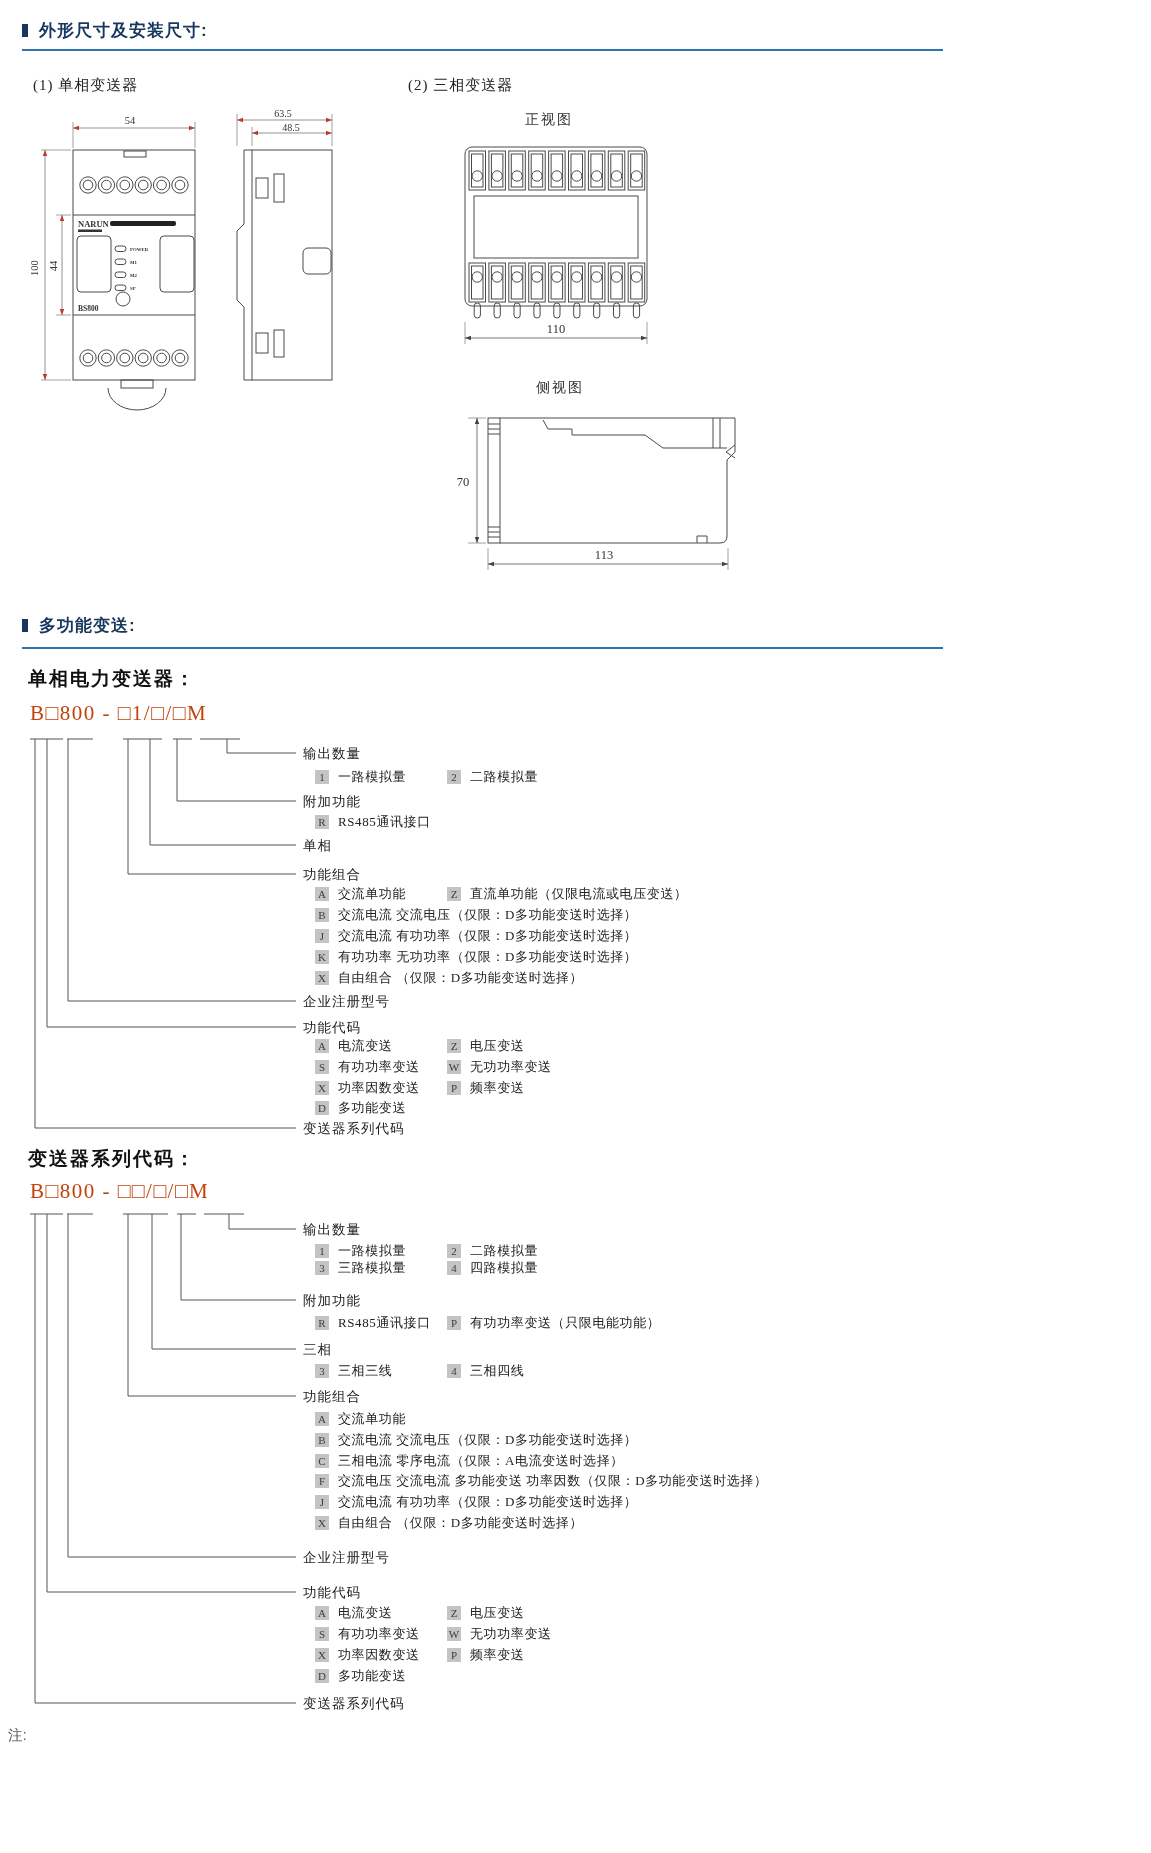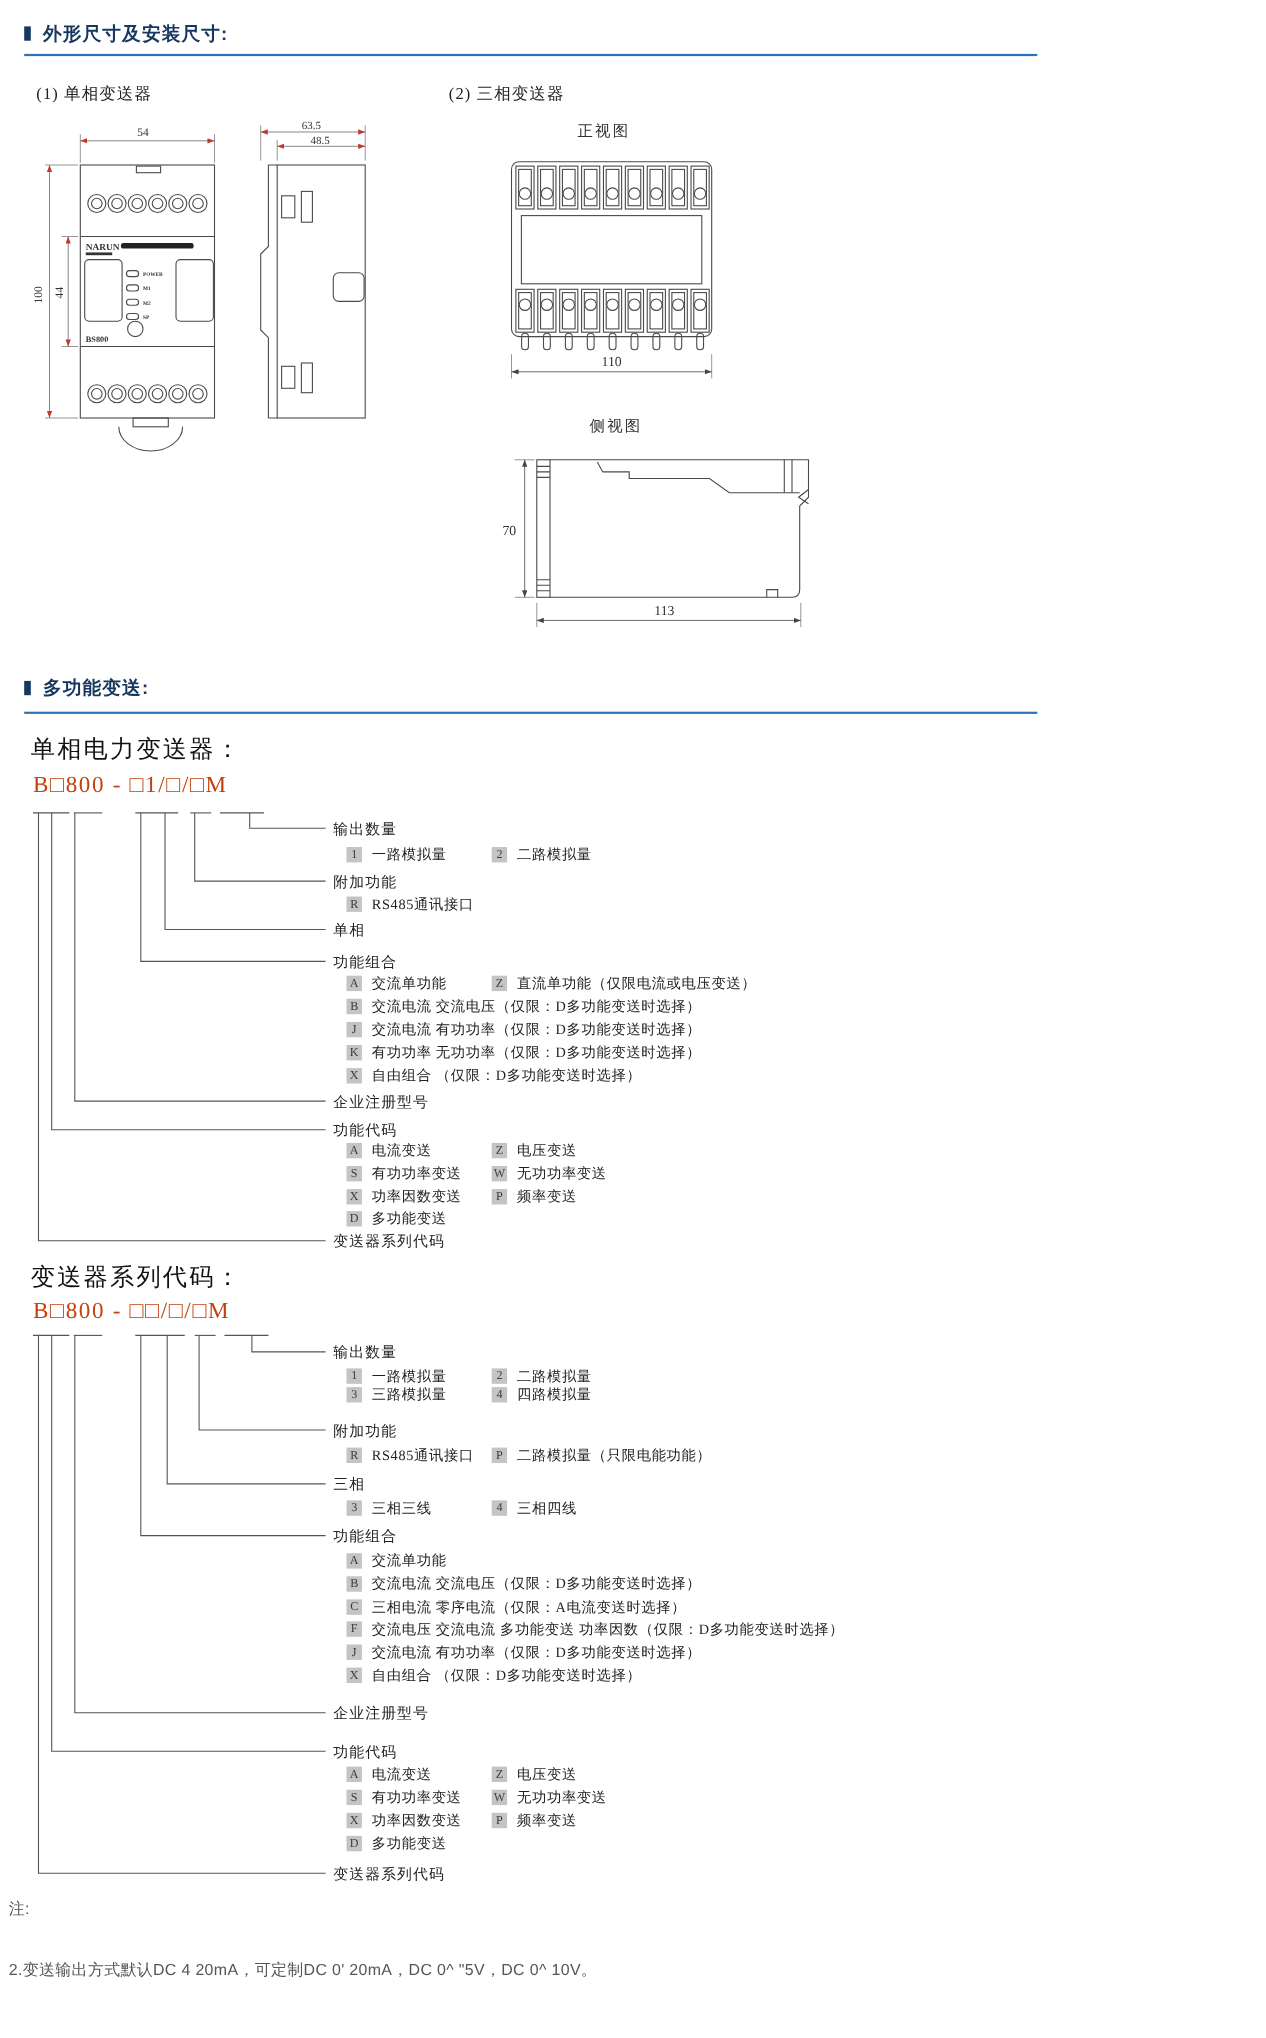--- a/index.html
+++ b/index.html
@@ -5,21 +5,21 @@
   html,body{margin:0;padding:0;background:#fff;}
   .page{position:relative;width:1151px;height:1853px;background:#fff;overflow:hidden;
         font-family:"Liberation Serif","DejaVu Serif",serif;color:#222;}
   .sec-header{position:absolute;left:22px;display:flex;align-items:center;gap:11px;
               font-family:"Liberation Sans","DejaVu Sans",sans-serif;font-weight:bold;
               font-size:17px;color:#17375e;letter-spacing:1px;}
   .bullet{width:6px;height:13px;background:#17375e;flex:none;}
   .rule{position:absolute;left:22px;width:921px;border-top:2px solid #2e74b5;}
   .caption{position:absolute;font-size:15px;letter-spacing:1px;color:#222;}
   .view-label{position:absolute;width:120px;text-align:left;font-size:14px;letter-spacing:2px;color:#333;}
-  .tree-heading{position:absolute;left:28px;font-size:22px;letter-spacing:2px;color:#111;}
+  .tree-heading{position:absolute;left:28px;font-size:19px;letter-spacing:2px;color:#111;font-weight:bold;}
   .model-code{position:absolute;left:30px;font-size:21px;letter-spacing:1.5px;color:#c2410c;}
   .branch-label{position:absolute;left:303px;font-size:13.5px;letter-spacing:1px;color:#222;white-space:nowrap;line-height:17px;}
   .opt-row{position:absolute;left:315px;display:flex;align-items:flex-start;}
   .opt{display:inline-flex;align-items:flex-start;}
   .opt.wide{width:132px;}
   .code-box{display:inline-flex;align-items:center;justify-content:center;flex:none;
             width:14px;height:14px;background:#c4c4c4;color:#3c3c3c;font-size:11px;
             margin-right:9px;margin-top:1px;}
   .opt-text{font-size:13px;letter-spacing:0.6px;color:#222;line-height:16px;white-space:nowrap;}
   .note-label,.note{position:absolute;left:8px;font-family:"Liberation Sans","DejaVu Sans",sans-serif;
@@ -384,21 +384,21 @@
         </span>
       </div>
       <div class="branch-label" style="top: 1292px;">附加功能</div>
       <div class="opt-row" style="top: 1315px;">
         <span class="opt wide">
           <span class="code-box">R</span>
           <span class="opt-text">RS485通讯接口</span>
         </span>
         <span class="opt">
           <span class="code-box">P</span>
-          <span class="opt-text">二路模拟量（只限电能功能）</span>
+          <span class="opt-text">有功功率变送（只限电能功能）</span>
         </span>
       </div>
       <div class="branch-label" style="top: 1341px;">三相</div>
       <div class="opt-row" style="top: 1363px;">
         <span class="opt wide">
           <span class="code-box">3</span>
           <span class="opt-text">三相三线</span>
         </span>
         <span class="opt">
           <span class="code-box">4</span>
@@ -477,14 +477,13 @@
       <div class="opt-row" style="top: 1668px;">
         <span class="opt">
           <span class="code-box">D</span>
           <span class="opt-text">多功能变送</span>
         </span>
       </div>
       <div class="branch-label" style="top: 1695px;">变送器系列代码</div>
     </div>
 
   <div class="note-label" style="top:1726px;">注:</div>
-  <div class="note" style="top:1781px;">2.变送输出方式默认DC 4 20mA，可定制DC 0' 20mA，DC 0^ "5V，DC 0^ 10V。</div>
 </div>
 
 </body></html>

